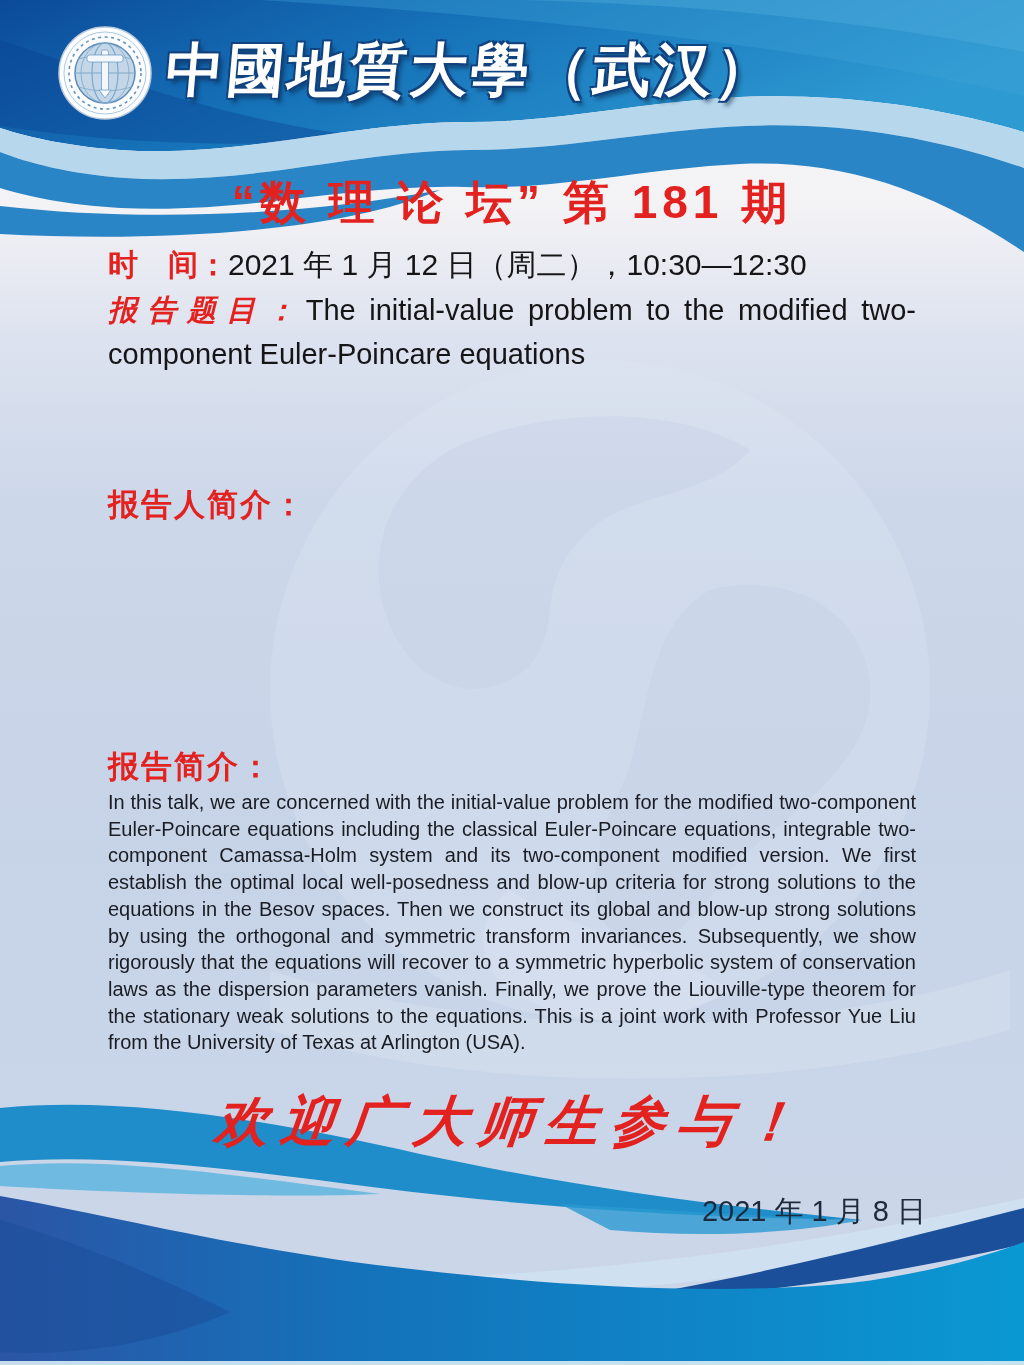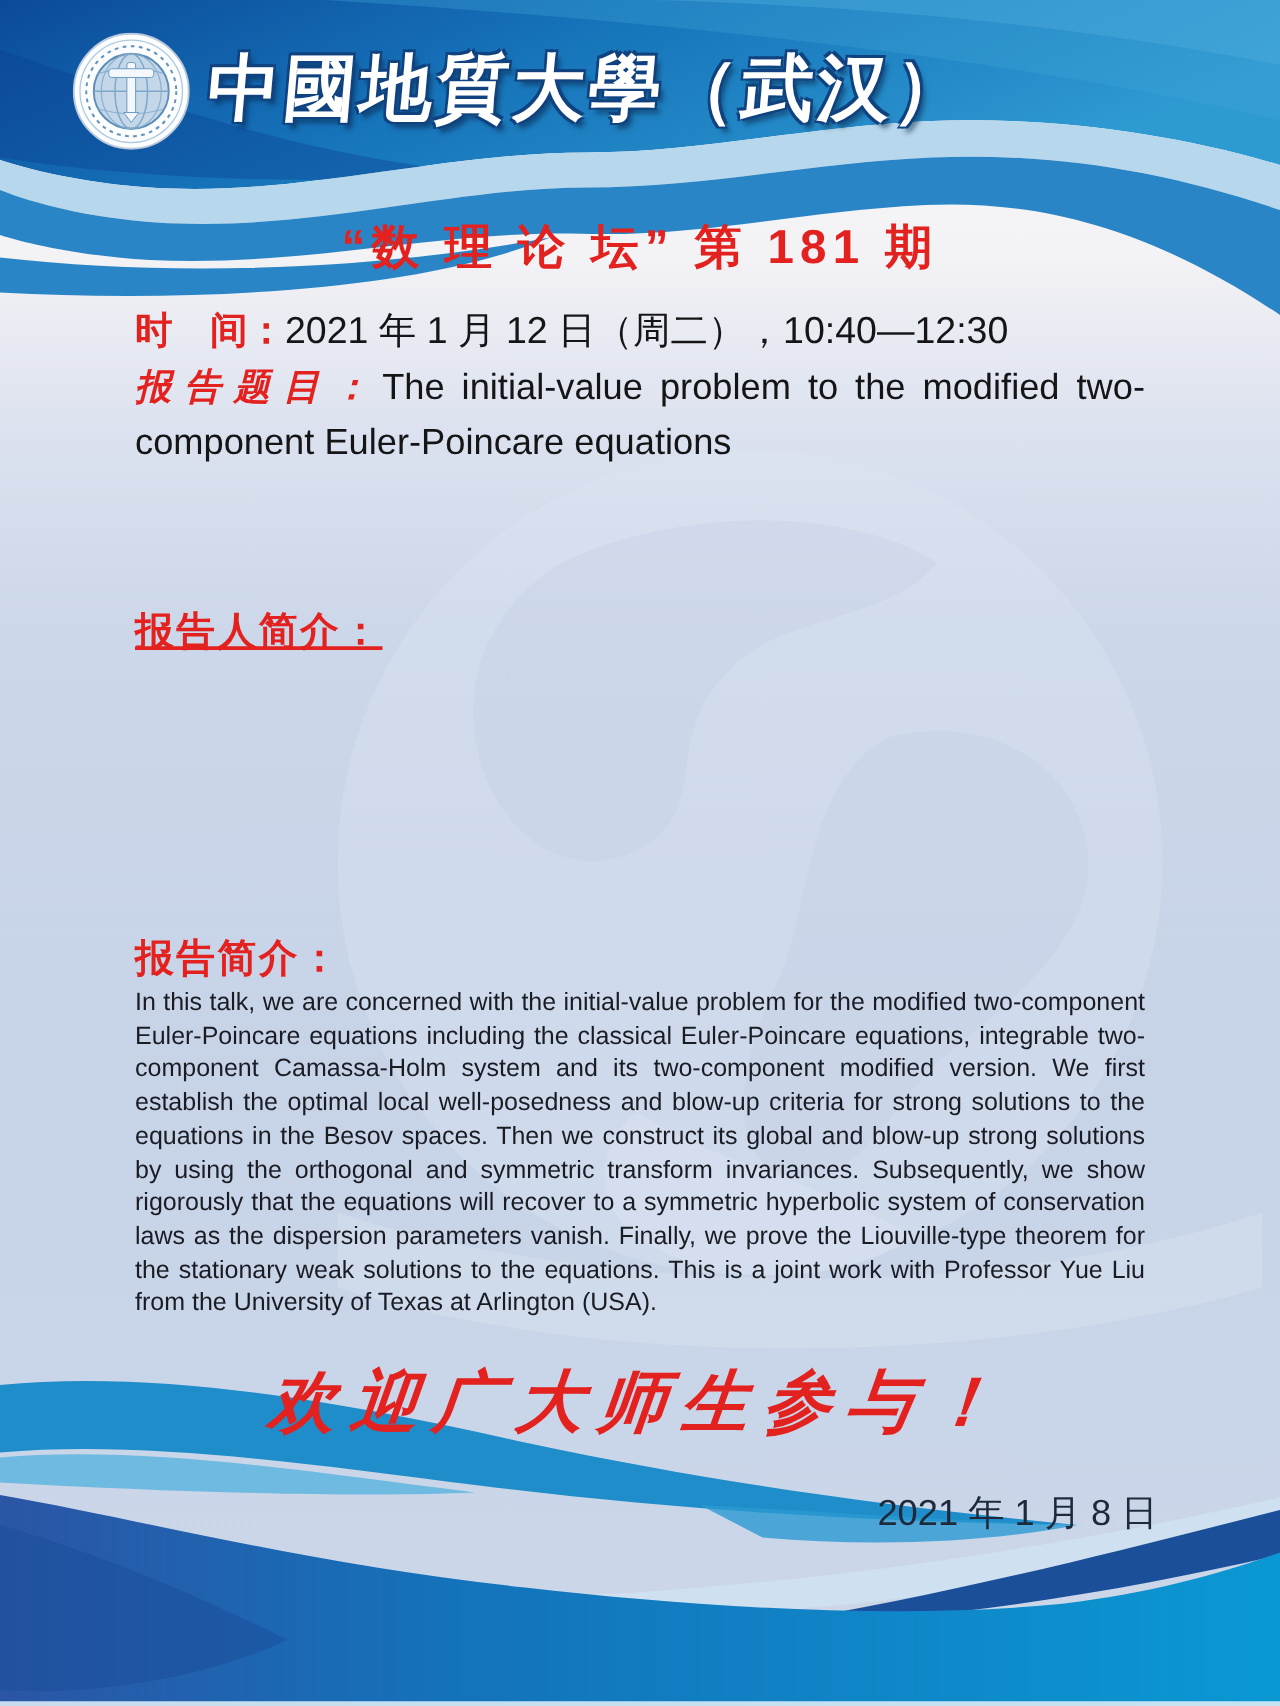--- a/index.html
+++ b/index.html
@@ -18,21 +18,21 @@
   .univ-name{
     position:absolute;left:166px;top:32px;z-index:3;
     font-family:"DejaVu Serif","Liberation Serif",serif;
     font-size:58px;font-weight:bold;color:#ffffff;letter-spacing:3px;
     transform:skewX(-5deg);white-space:nowrap;
     text-shadow:-2px -2px 0 #10427f,2px -2px 0 #10427f,-2px 2px 0 #10427f,
                  2px 2px 0 #10427f,4px 5px 4px rgba(8,34,70,.55);
   }
   .main-title{
     position:absolute;top:172px;left:0;width:100%;z-index:3;text-align:center;
-    font-size:38px;font-weight:bold;letter-spacing:5px;color:#e3211f;white-space:nowrap;
+    font-size:46px;font-weight:bold;letter-spacing:5px;color:#e3211f;white-space:nowrap;
   }
   .content{position:absolute;left:108px;width:808px;z-index:2;color:#151517;}
   .info{top:241px;font-size:30px;}
   .info-row{line-height:47px;white-space:nowrap;}
   .lbl{color:#e3211f;font-weight:bold;}
   .topic{white-space:normal;text-align:justify;line-height:44px;font-size:29px;}
   .topic .lbl{letter-spacing:5px;font-style:italic;}
   .sec-head{font-size:31px;font-weight:bold;color:#e3211f;letter-spacing:2px;}
   .bio-head{top:484px;}
   .bio-body{top:527px;font-size:24px;line-height:47px;text-align:justify;}
@@ -102,28 +102,28 @@
     <rect x="29" y="29" width="36" height="7" rx="2.5" fill="#f4f8fc" stroke="#6f9cc4" stroke-width="0.8"></rect>
     <polygon points="47,72 41,64 53,64" fill="#f4f8fc" stroke="#6f9cc4" stroke-width="0.8"></polygon>
   </svg>
 
   <div class="univ-name">中國地質大學（武汉）</div>
 
   <div class="main-title">“数 理 论 坛” 第 181 期</div>
 
   <div class="content info" style="position:absolute;">
     <div class="info-row">
-      <span class="lbl">时　间：</span><span>2021 年 1 月 12 日（周二），10:40—12:30</span>
+      <span class="lbl">时　间：</span><span>2021 年 1 月 12 日（周二），10:30—12:30</span>
     </div>
     <div class="topic">
       <span class="lbl">报告题目：</span><span>The initial-value problem to the modified two-component Euler-Poincare equations</span>
     </div>
   </div>
 
-  <div class="content sec-head bio-head" style="position:absolute;text-decoration:underline;">报告人简介：</div>
+  <div class="content sec-head bio-head" style="position:absolute;">报告人简介：</div>
 
   <div class="content sec-head abs-head" style="position:absolute;">报告简介：</div>
   <div class="content abs-body" style="position:absolute;">In this talk, we are concerned with the initial-value problem for the modified two-component Euler-Poincare equations including the classical Euler-Poincare equations, integrable two-component Camassa-Holm system and its two-component modified version. We first establish the optimal local well-posedness and blow-up criteria for strong solutions to the equations in the Besov spaces. Then we construct its global and blow-up strong solutions by using the orthogonal and symmetric transform invariances. Subsequently, we show rigorously that the equations will recover to a symmetric hyperbolic system of conservation laws as the dispersion parameters vanish. Finally, we prove the Liouville-type theorem for the stationary weak solutions to the equations. This is a joint work with Professor Yue Liu from the University of Texas at Arlington (USA).</div>
 
   <svg class="ftr-svg" width="1024" height="265" viewBox="0 0 1024 265">
     <defs>
       <linearGradient id="bg2" x1="0" y1="0" x2="1" y2="0">
         <stop offset="0" stop-color="#2b55a5"></stop>
         <stop offset="0.35" stop-color="#1472ba"></stop>
         <stop offset="1" stop-color="#0a98d3"></stop>

